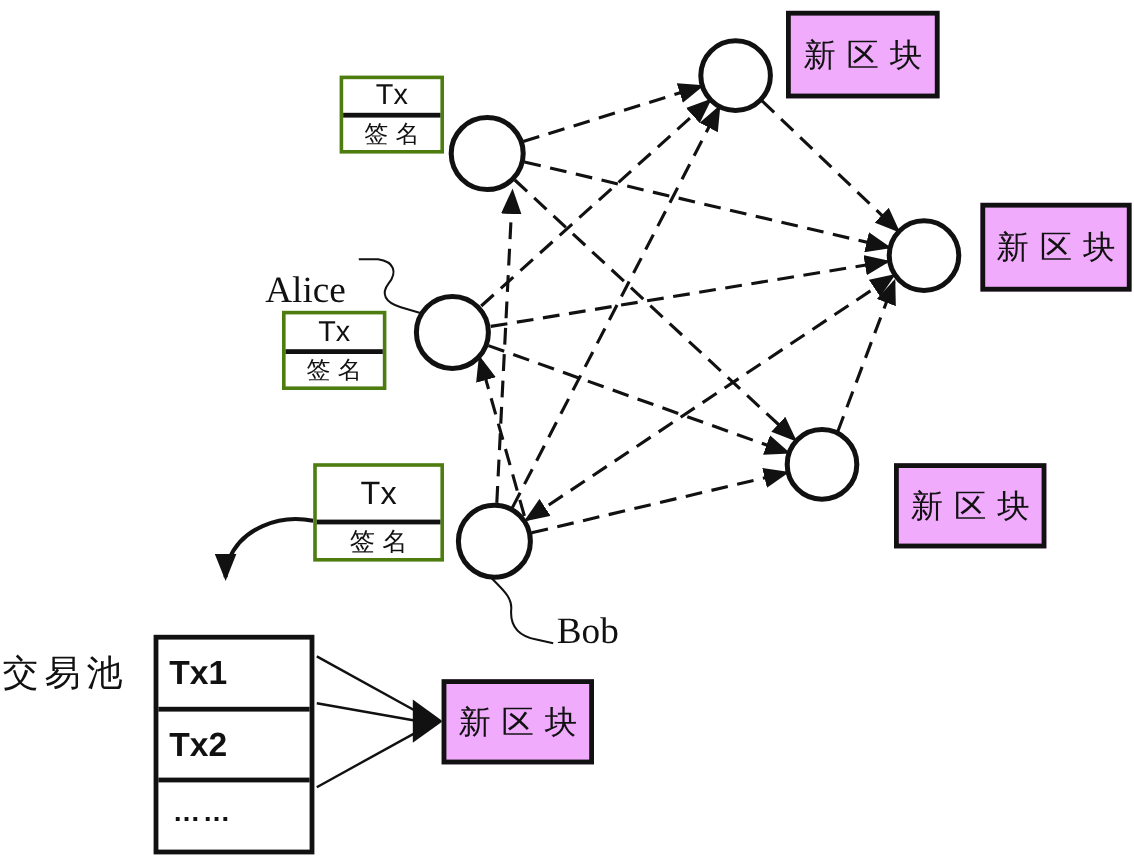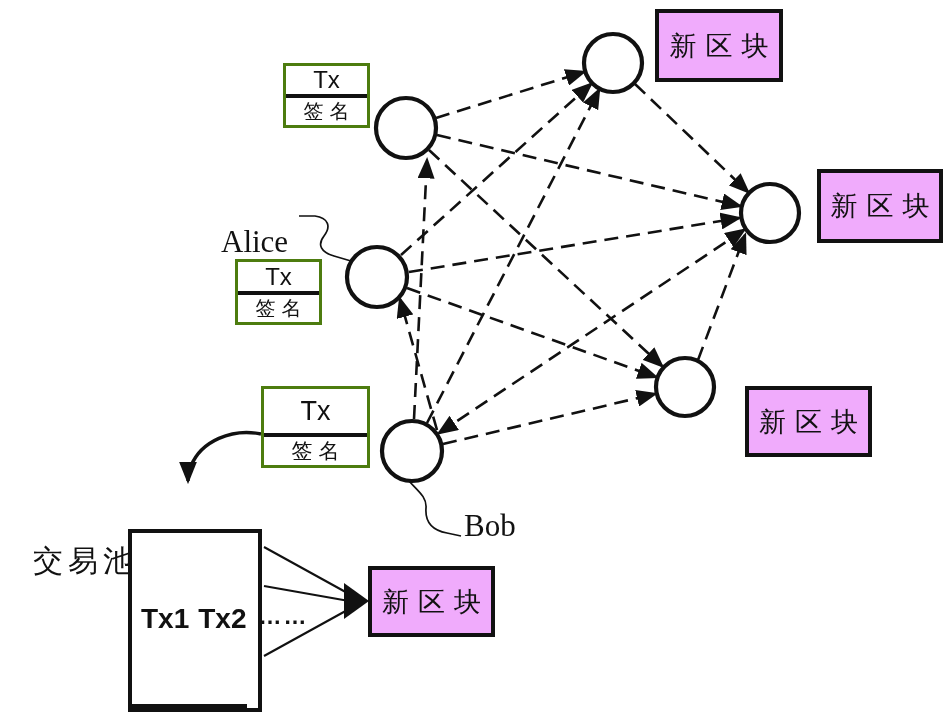--- a/index.html
+++ b/index.html
@@ -6,21 +6,21 @@
   .stage {
     position:relative; width:945px; height:718px; background:#fff;
     font-family:"Liberation Serif", serif; color:#111; overflow:hidden;
   }
   .stage svg { position:absolute; left:0; top:0; }
 
   
   .lbl { position:absolute; white-space:nowrap; }
   .lbl-alice { left:221px; top:204px; font-size:31px;margin-top:20px; }
   .lbl-bob   { left:464px; top:508px; font-size:31px; }
-  .lbl-pool  { left:2px;  top:541px; font-size:30px; letter-spacing:5px;margin-left:31px; }
+  .lbl-pool  { left:2px;  top:541px; font-size:30px; letter-spacing:5px; }
 
   
   .txbox {
     position:absolute; background:#fff; border:3px solid #4d7c0f;
     box-sizing:border-box; display:flex; flex-direction:column;
   }
   .txbox .r1 {
     display:flex; align-items:center; justify-content:center;
     border-bottom:4px solid #111; font-family:"Liberation Sans", sans-serif;
   }
@@ -47,21 +47,21 @@
   }
   .nb1 { left:655px; top:9px;   width:128px; height:73px; }
   .nb2 { left:817px; top:169px; width:126px; height:74px; }
   .nb3 { left:745px; top:386px; width:127px; height:71px; }
   .nb4 { left:368px; top:566px; width:127px; height:71px; }
 
   
   .pooltable {
     position:absolute; left:128px; top:529px; width:134px; height:183px;
     background:#fff; border:4px solid #111; box-sizing:border-box;
-    display:flex; flex-direction:row;
+    display:flex; flex-direction:column;
   }
   .prow {
     flex:1; box-sizing:border-box; border-bottom:4px solid #111;
     display:flex; align-items:center; padding-left:9px;
     font-family:"Liberation Sans", sans-serif; font-size:28px; font-weight:bold;
     line-height:1;
   }
   .prow:last-child { border-bottom:none; font-size:23px; letter-spacing:2px; padding-left:12px; transform:translateY(-4px); }
 </style>
 </head>

